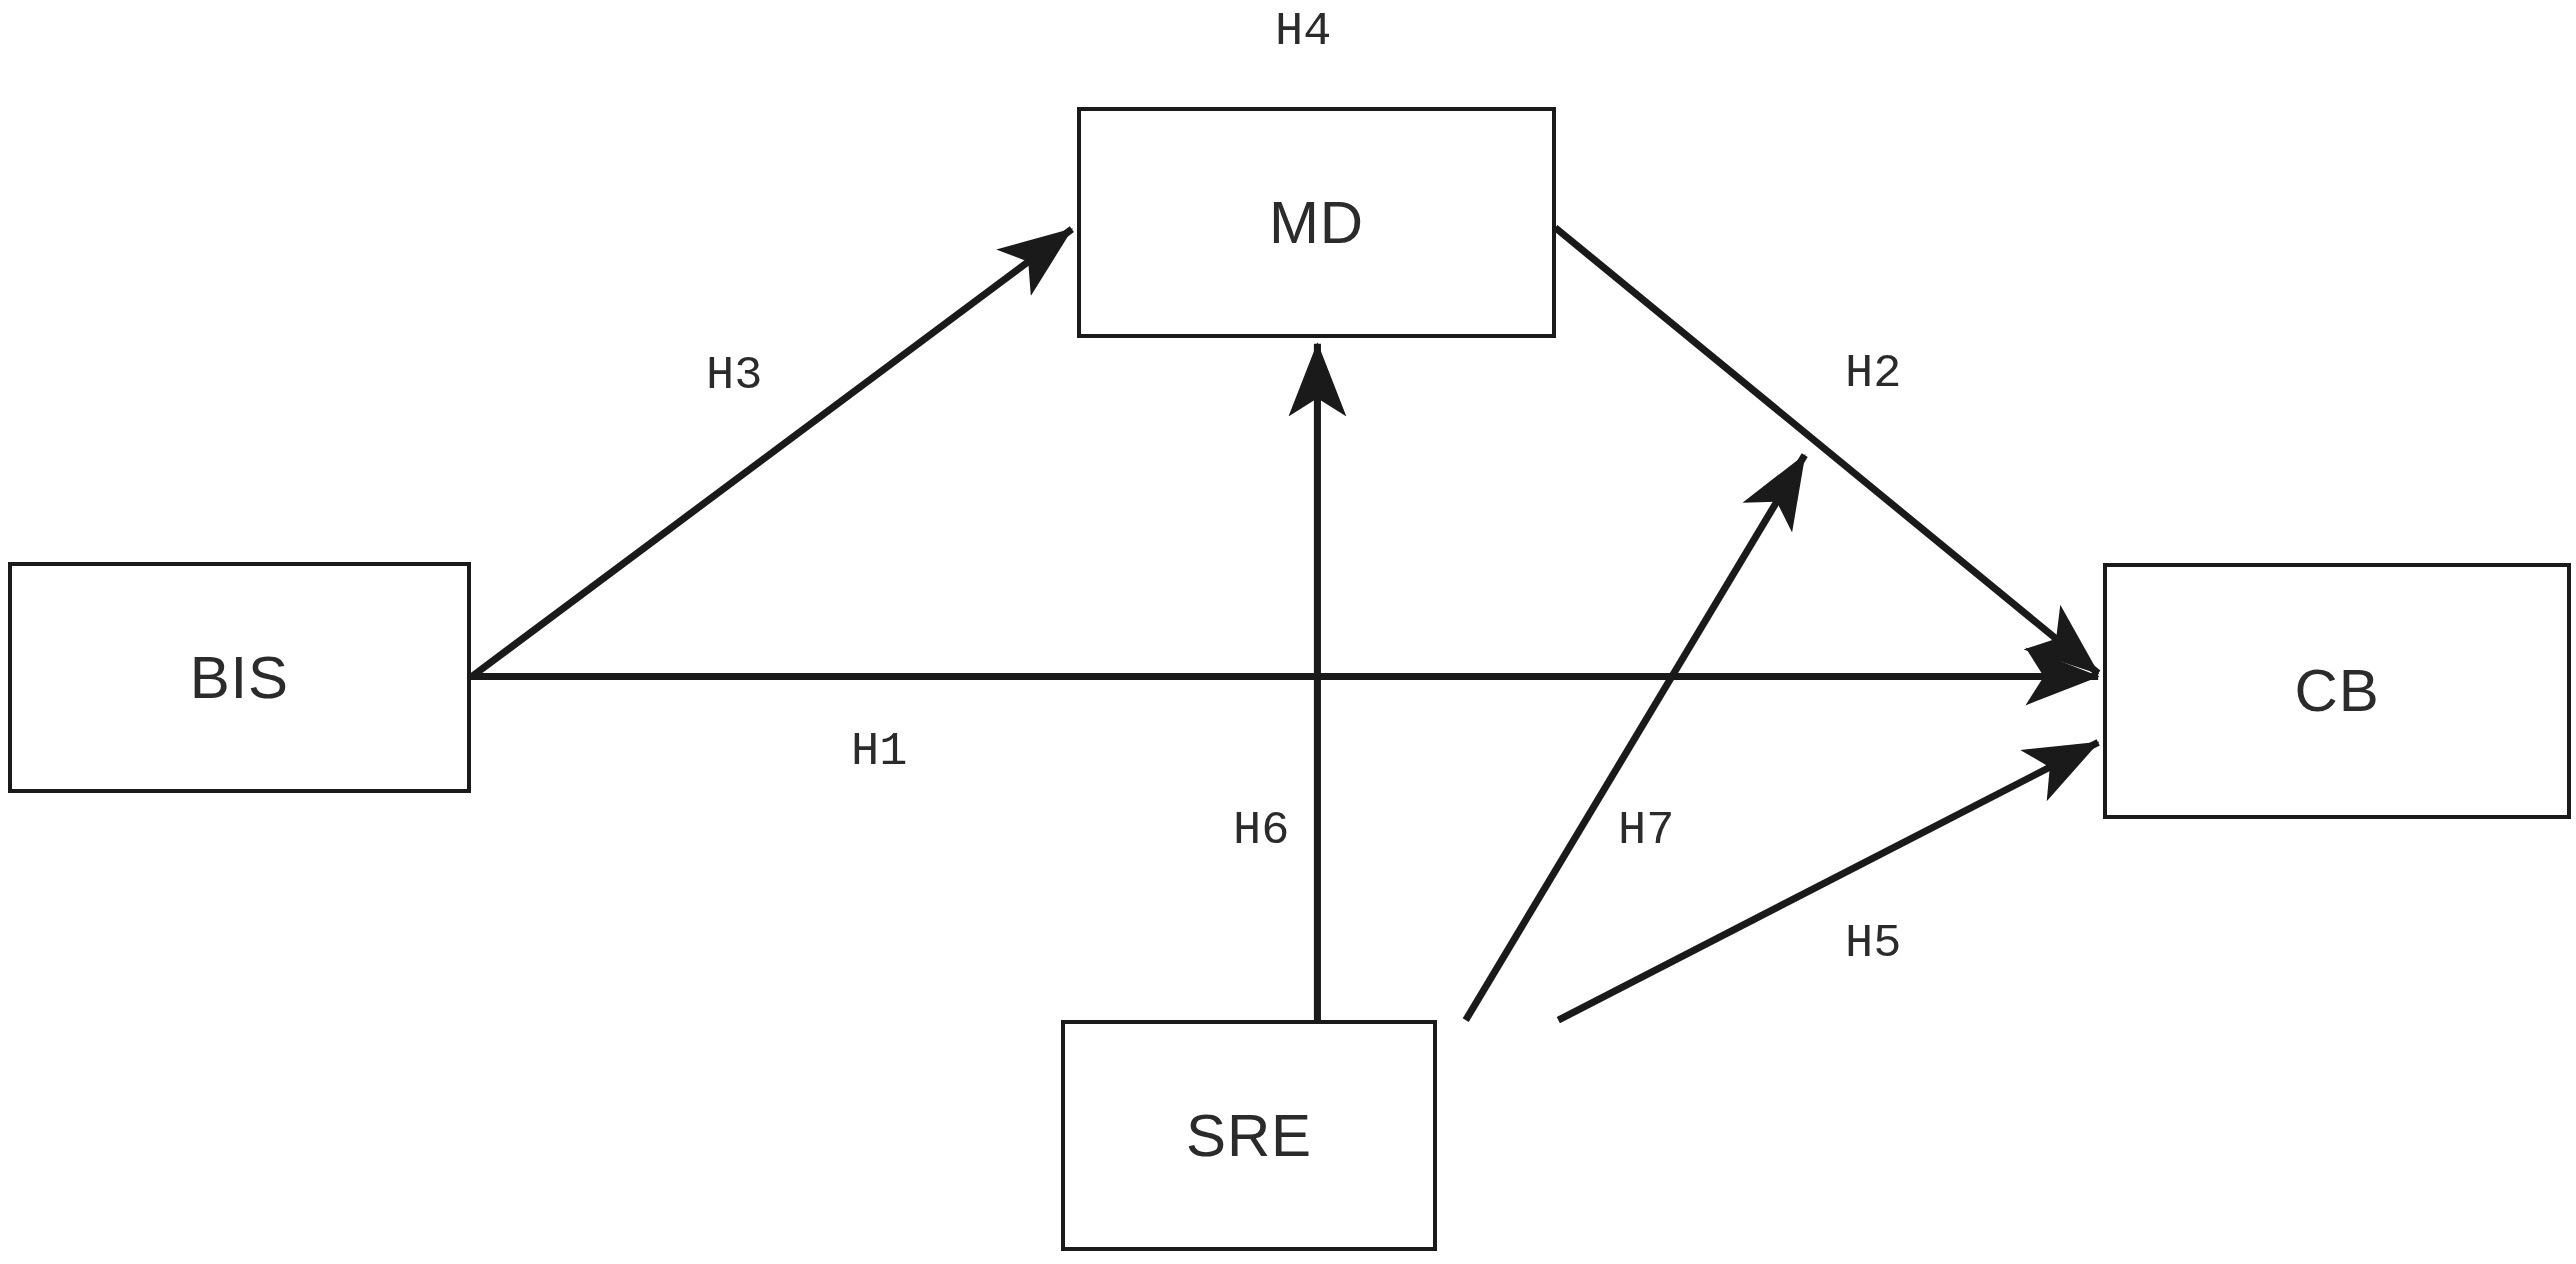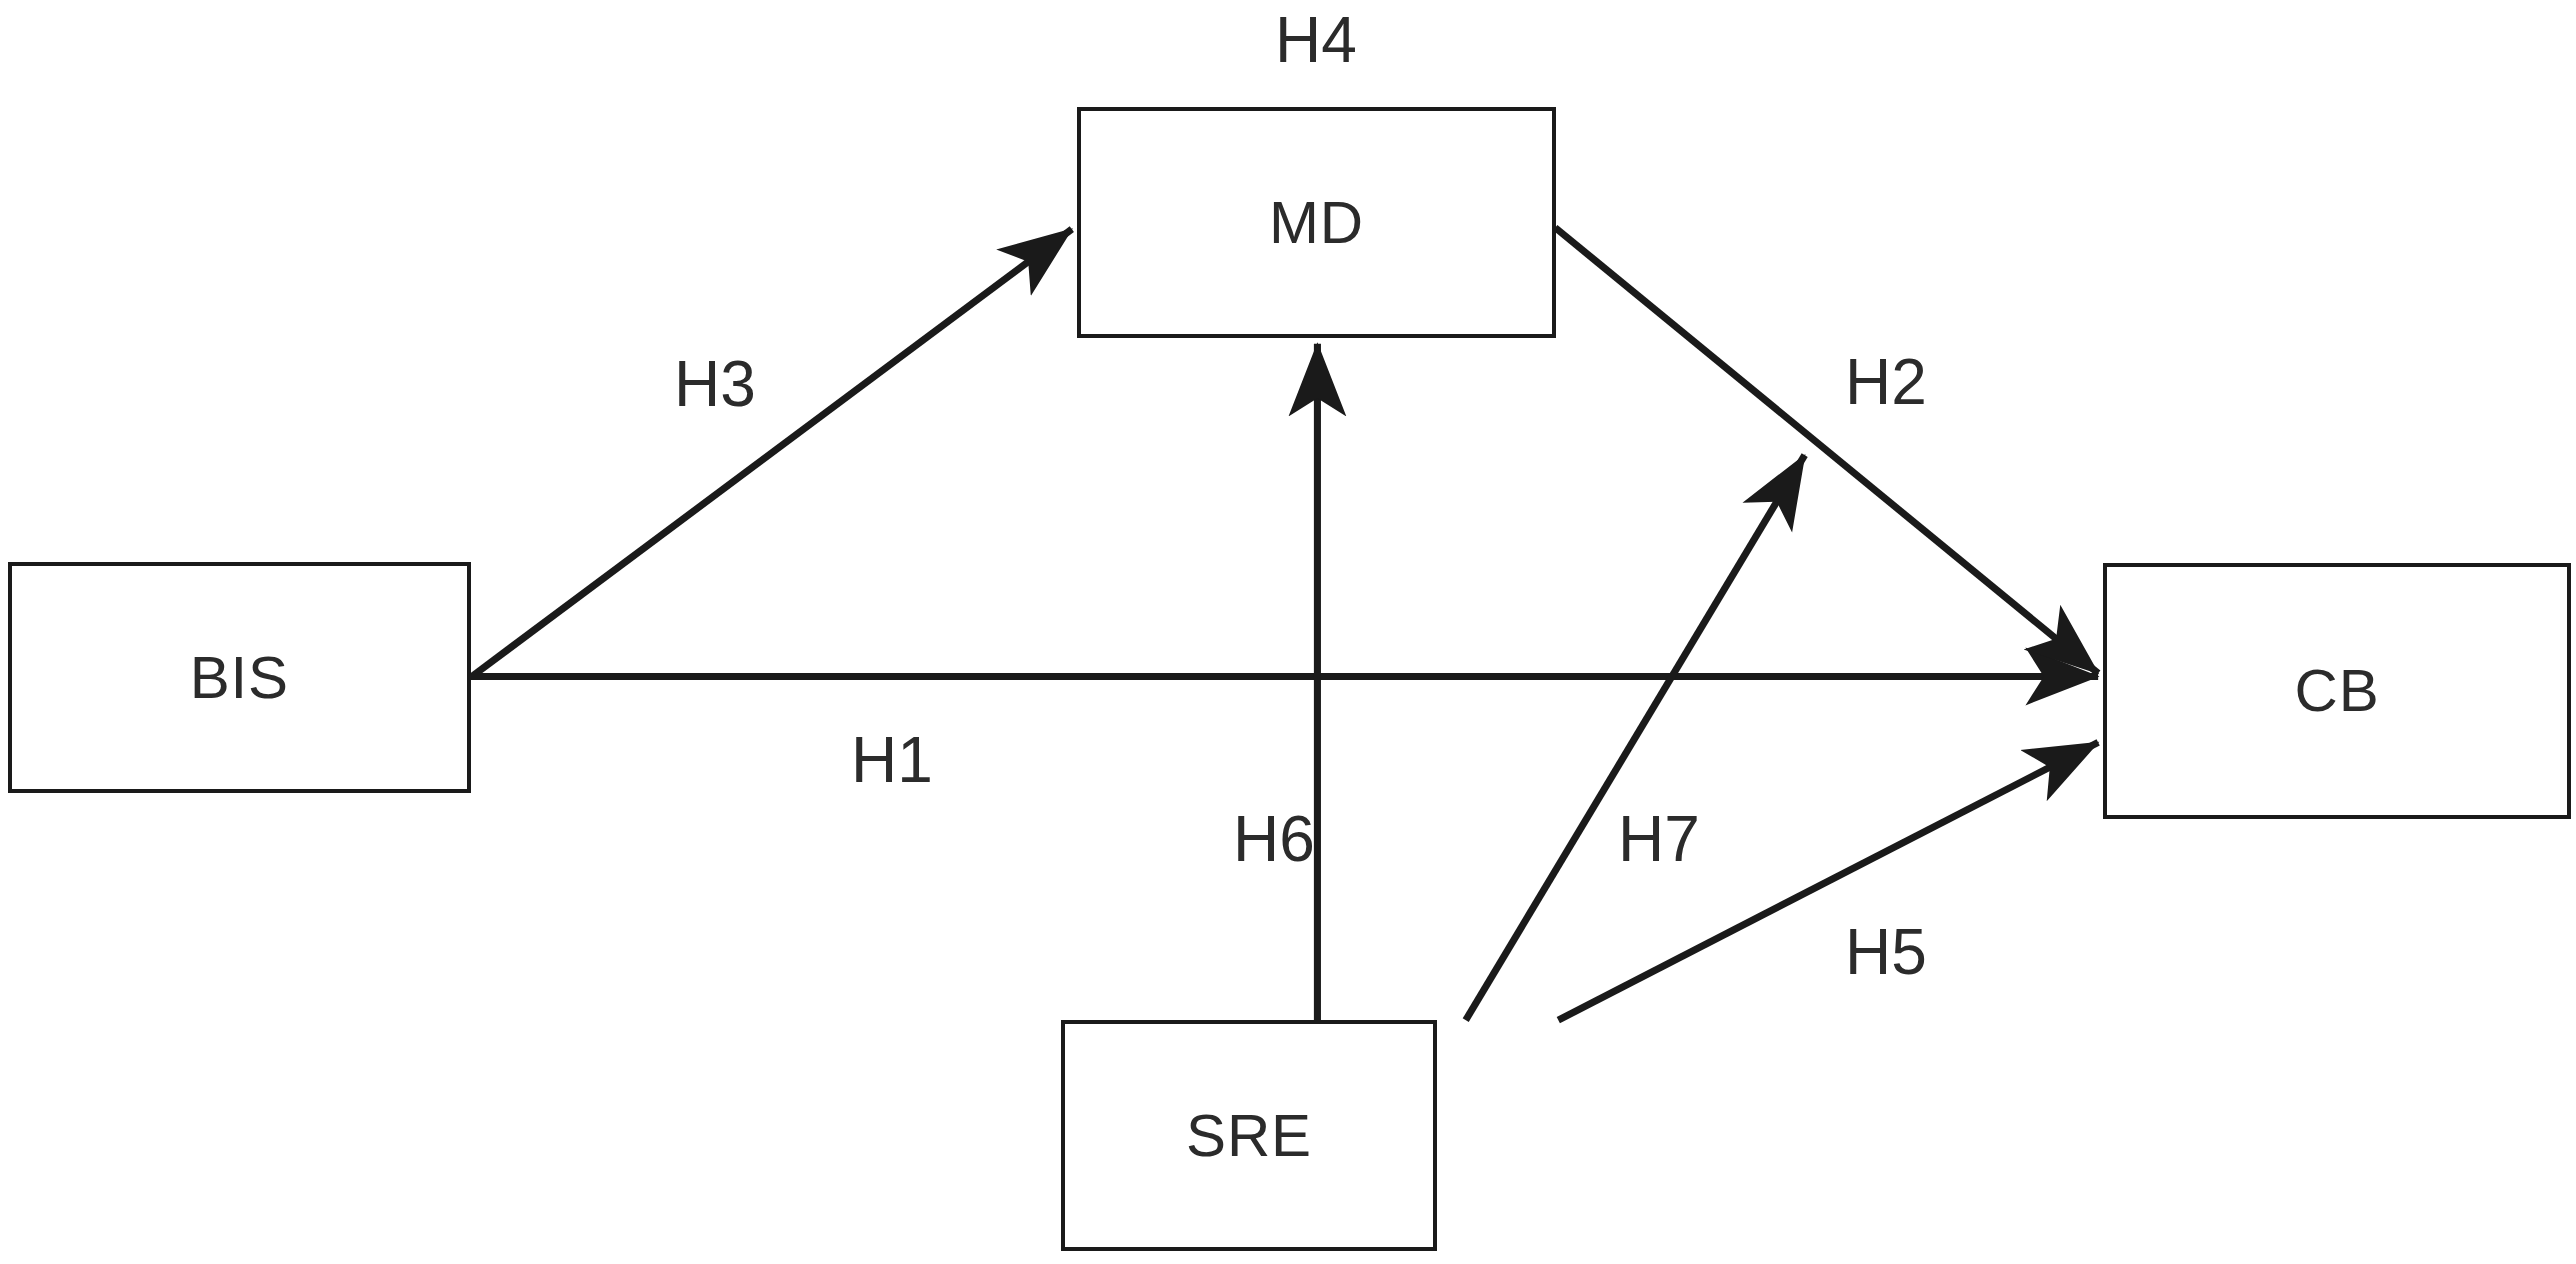--- a/index.html
+++ b/index.html
@@ -34,22 +34,22 @@
   .node-label {
     font-family: "Liberation Sans", sans-serif;
     font-size: 60px;
     color: #2b2b2b;
     letter-spacing: 0.8px;
     line-height: 1;
     user-select: none;
   }
   .edge-label {
     position: absolute;
-    font-family: Liberation Sans, sans-serif;
-    font-size: 64px;
+    font-family: Liberation Mono, monospace;
+    font-size: 47px;
     color: #2b2b2b;
     line-height: 1;
     white-space: nowrap;
     user-select: none;
   }
 </style>
 </head>
 <body>
 
 <div id="canvas">
@@ -87,21 +87,21 @@
   </div>
 
   <div class="node-box" style="left:1061px; top:1020px; width:376px; height:231px;">
     <span class="node-label">SRE</span>
   </div>
 
   <span class="edge-label" style="left:851px; top:728px;">H1</span>
 
   <span class="edge-label" style="left:1845px; top:350px;">H2</span>
 
-  <span class="edge-label" style="left:674px; top:352px;">H3</span>
+  <span class="edge-label" style="left:706px; top:352px;">H3</span>
 
   <span class="edge-label" style="left:1275px; top:7.8px;">H4</span>
 
   <span class="edge-label" style="left:1845px; top:920px;">H5</span>
 
   <span class="edge-label" style="left:1197px; top:807px;margin-left:36px;">H6</span>
 
   <span class="edge-label" style="left:1618px; top:807px;">H7</span>
 
 </div>

